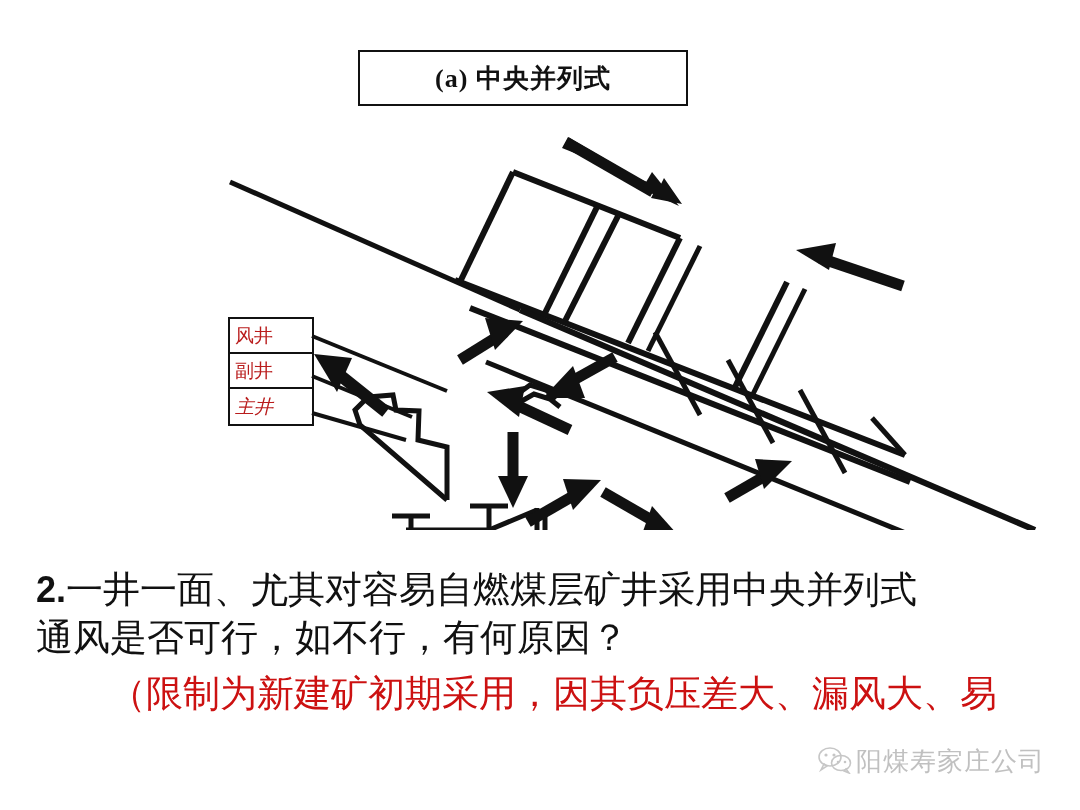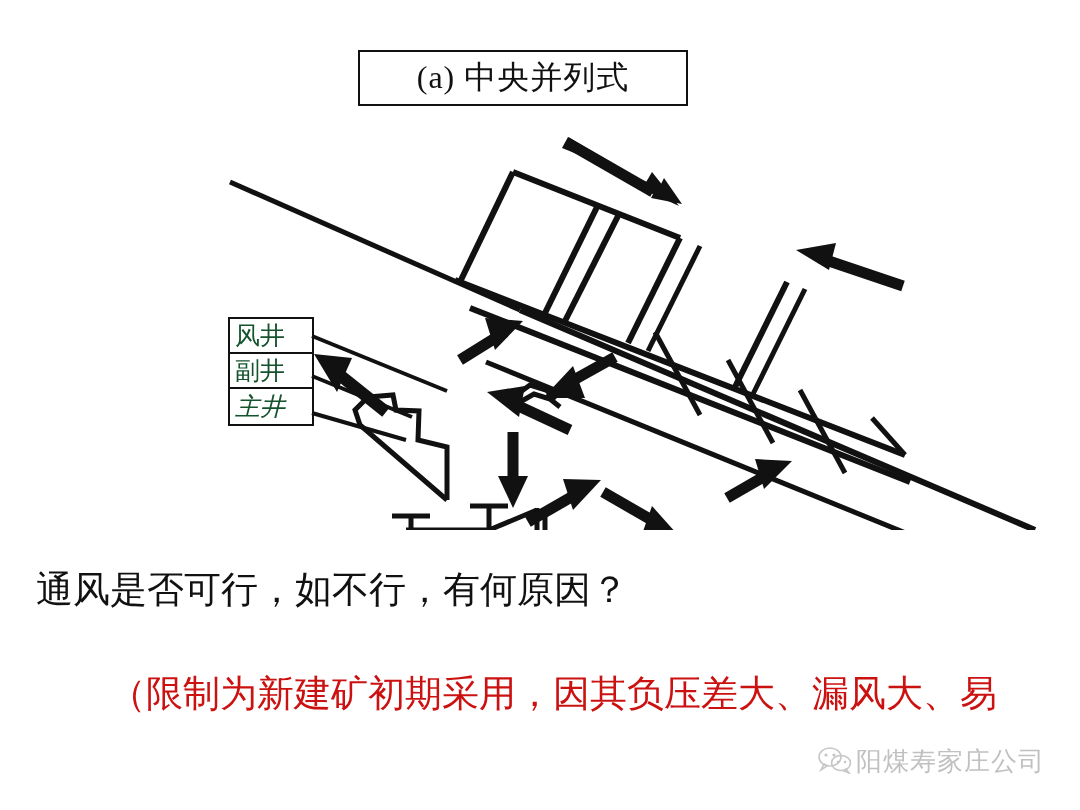--- a/index.html
+++ b/index.html
@@ -23,22 +23,22 @@
     top: 50px;
     width: 330px;
     height: 56px;
     border: 2px solid #111111;
     box-sizing: border-box;
     display: flex;
     align-items: center;
     justify-content: center;
   }
   #title-text {
-    font-size: 32px;
-    font-weight: normal;
+    font-size: 26px;
+    font-weight: bold;
     color: #111111;
     letter-spacing: 1px;
     white-space: nowrap;
     text-align: center;
   }
 
   
   #diagram {
     position: absolute;
     left: 0;
@@ -60,22 +60,22 @@
   .legend-row {
     height: 35px;
     box-sizing: border-box;
     display: flex;
     align-items: center;
     padding-left: 5px;
     border-bottom: 2px solid #111111;
   }
   .legend-row:last-child { border-bottom: none; font-style: italic; }
   .legend-label {
-    font-size: 25px;
-    color: #14532d;
+    font-size: 19px;
+    color: #b91c1c;
     font-family: "Liberation Serif", "DejaVu Serif", serif;
     line-height: 1;
     white-space: nowrap;
   }
 
   
   #question-block {
     position: absolute;
     left: 36px;
     top: 566px;
@@ -272,20 +272,23 @@
   </div>
   <div class="legend-row">
     <span class="legend-label">副井</span>
   </div>
   <div class="legend-row">
     <span class="legend-label">主井</span>
   </div>
 </div>
 
 <div id="question-block">
+  <div class="q-line">
+    <span class="q-num">2.</span><span>一井一面、尤其对容易自燃煤层矿井采用中央并列式</span>
+  </div>
   <div class="q-line">通风是否可行，如不行，有何原因？</div>
 </div>
 
 <div id="answer-block">
   <div class="a-line">（限制为新建矿初期采用，因其负压差大、漏风大、易</div>
 </div>
 
 <div id="watermark">
   <span id="wm-logo">
     <svg width="34" height="28" viewBox="0 0 34 28" xmlns="http://www.w3.org/2000/svg">

